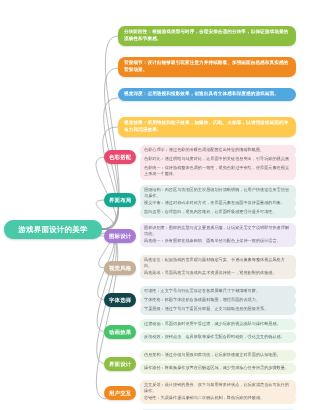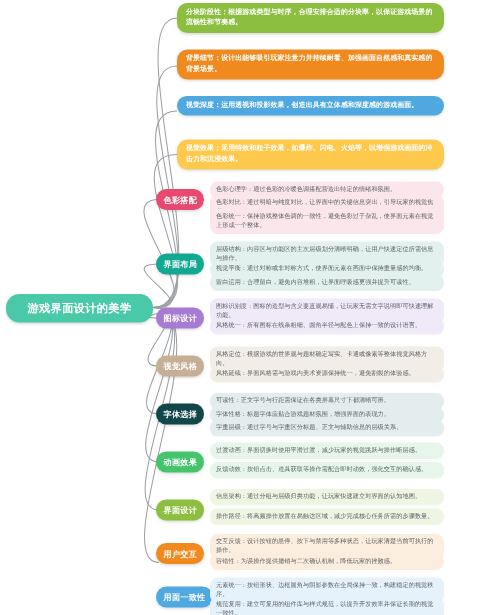--- a/index.html
+++ b/index.html
@@ -1,21 +1,21 @@
 <!DOCTYPE html>
 <html><head>
 <meta charset="utf-8">
 <style>
   html,body{margin:0;padding:0;}
   body{
     width:300px;height:410px;background:#ffffff;
     font-family:"Liberation Sans","DejaVu Sans",sans-serif;
     overflow:hidden;position:relative;
   }
-  #map{position:absolute;inset:0;width:300px;height:294px;}
+  #map{position:absolute;inset:0;width:300px;height:294px;margin-top:24px;}
   svg.links{position:absolute;left:0;top:0;width:300px;height:410px;pointer-events:none;}
   .node{position:absolute;box-sizing:border-box;}
 
   
   .root{
     left:4px;top:196px;width:98px;height:19px;
     background:#49C9A7;border-radius:9px;
     display:flex;align-items:center;justify-content:center;
     color:#ffffff;font-size:7.5px;font-weight:bold;letter-spacing:.2px;
     box-shadow:0 1px 2px rgba(0,0,0,.16);

